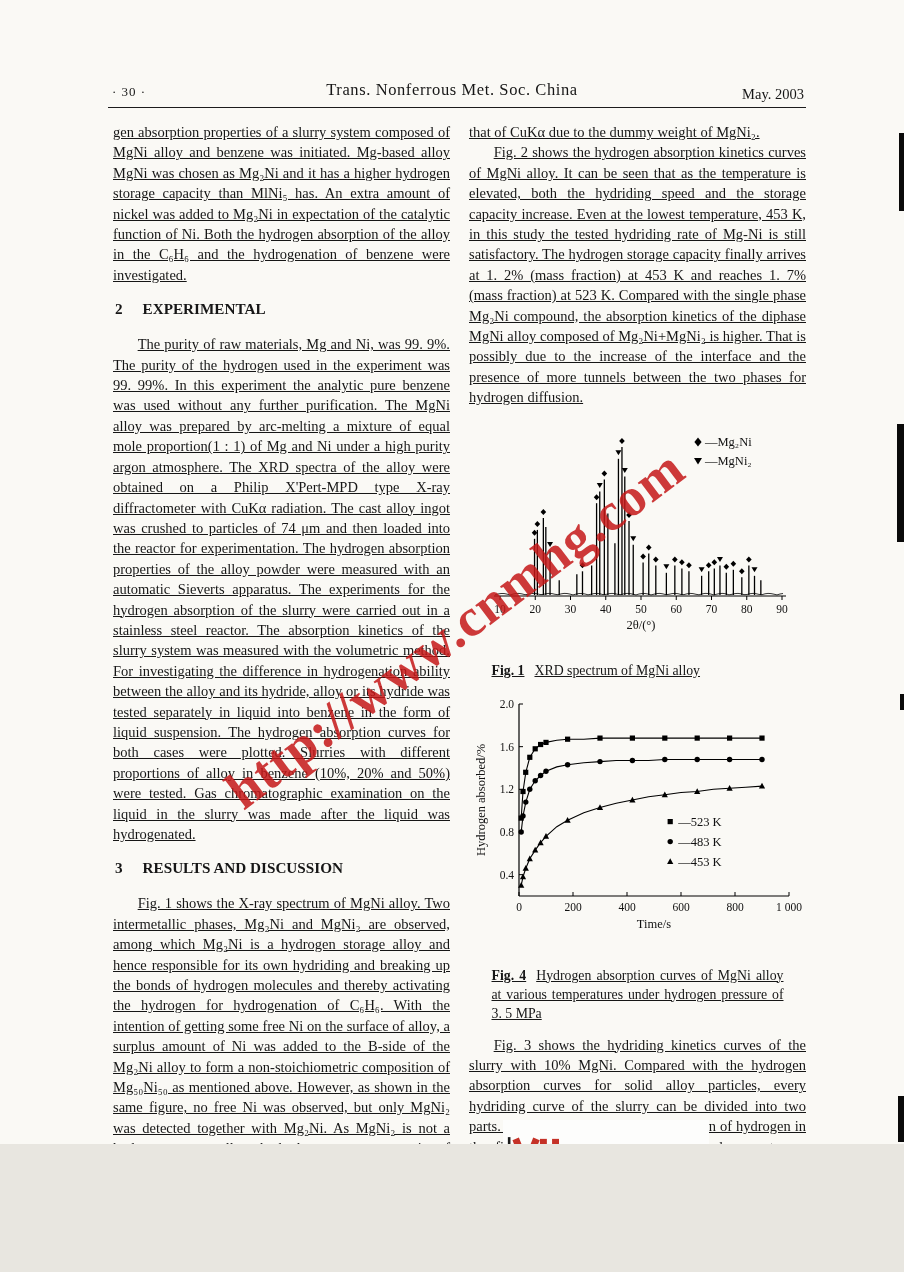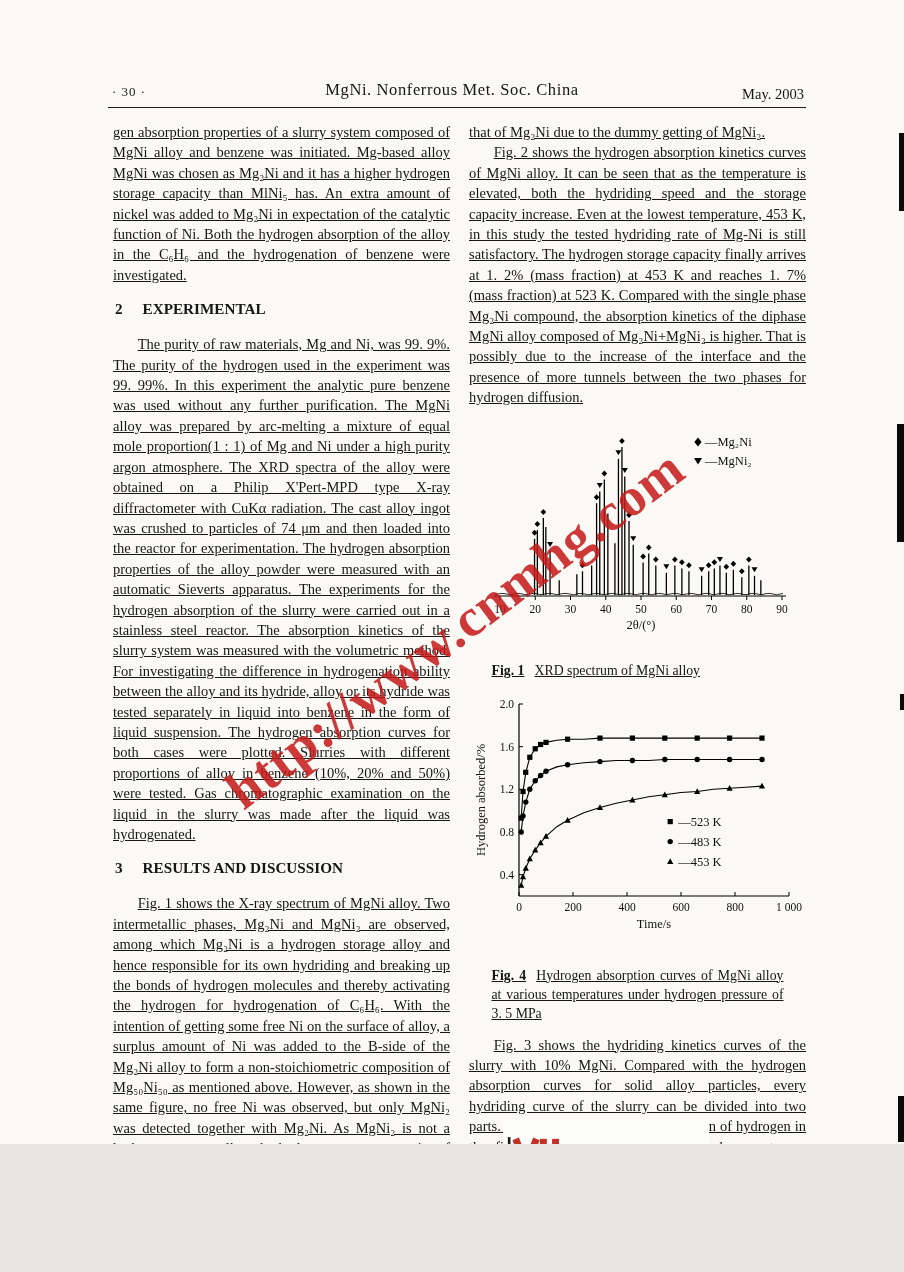--- a/index.html
+++ b/index.html
@@ -36,40 +36,40 @@
   .logo-latin{font-size:15px;letter-spacing:6px;color:#8d9296;margin-top:3px;}
   
   .artifact{position:absolute;background:#0a0a0a;z-index:5;}
 </style>
 </head>
 <body>
 
 <div class="page">
 
   <div class="hdr-pagenum">· 30 ·</div>
-  <div class="hdr-journal">MgNi.  Nonferrous  Met.  Soc.  China</div>
+  <div class="hdr-journal">Trans.  Nonferrous  Met.  Soc.  China</div>
   <div class="hdr-date">May.  2003</div>
   <div class="hdr-rule"></div>
 
   <div class="col col-left">
     <p class="par">gen absorption properties of a slurry system composed of MgNi alloy and benzene was initiated. Mg-based alloy MgNi was chosen as Mg₂Ni and it has a higher hydrogen storage capacity than MlNi₅ has. An extra amount of nickel was added to Mg₂Ni in expectation of the catalytic function of Ni. Both the hydrogen absorption of the alloy in the C₆H₆ and the hydrogenation of benzene were investigated.</p>
     <div class="sec">
       <span>2</span>
       <span>EXPERIMENTAL</span>
     </div>
     <p class="par indent">The purity of raw materials, Mg and Ni, was 99. 9%. The purity of the hydrogen used in the experiment was 99. 99%. In this experiment the analytic pure benzene was used without any further purification. The MgNi alloy was prepared by arc-melting a mixture of equal mole proportion(1 : 1) of Mg and Ni under a high purity argon atmosphere. The XRD spectra of the alloy were obtained on a Philip X'Pert-MPD type X-ray diffractometer with CuKα radiation. The cast alloy ingot was crushed to particles of 74 μm and then loaded into the reactor for experimentation. The hydrogen absorption properties of the alloy powder were measured with an automatic Sieverts apparatus. The experiments for the hydrogen absorption of the slurry were carried out in a stainless steel reactor. The absorption kinetics of the slurry system was measured with the volumetric method. For investigating the difference in hydrogenation ability between the alloy and its hydride, alloy or its hydride was tested separately in liquid into benzene in the form of liquid suspension. The hydrogen absorption curves for both cases were plotted. Slurries with different proportions of alloy in benzene (10%, 20% and 50%) were tested. Gas chromatographic examination on the liquid in the slurry was made after the liquid was hydrogenated.</p>
     <div class="sec">
       <span>3</span>
       <span>RESULTS AND DISCUSSION</span>
     </div>
     <p class="par indent">Fig. 1 shows the X-ray spectrum of MgNi alloy. Two intermetallic phases, Mg₂Ni and MgNi₂ are observed, among which Mg₂Ni is a hydrogen storage alloy and hence responsible for its own hydriding and breaking up the bonds of hydrogen molecules and thereby activating the hydrogen for hydrogenation of C₆H₆. With the intention of getting some free Ni on the surface of alloy, a surplus amount of Ni was added to the B-side of the Mg₂Ni alloy to form a non-stoichiometric composition of Mg₅₀Ni₅₀ as mentioned above. However, as shown in the same figure, no free Ni was observed, but only MgNi₂ was detected together with Mg₂Ni. As MgNi₂ is not a hydrogen storage alloy, the hydrogen storage capacity of MgNi was found lower than</p>
   </div>
 
   <div class="col col-right">
-    <p class="par">that of Mg₂Ni due to the dummy getting of MgNi₂.</p>
+    <p class="par">that of CuKα due to the dummy weight of MgNi₂.</p>
     <p class="par indent">Fig. 2 shows the hydrogen absorption kinetics curves of MgNi alloy. It can be seen that as the temperature is elevated, both the hydriding speed and the storage capacity increase. Even at the lowest temperature, 453 K, in this study the tested hydriding rate of Mg-Ni is still satisfactory. The hydrogen storage capacity finally arrives at 1. 2% (mass fraction) at 453 K and reaches 1. 7% (mass fraction) at 523 K. Compared with the single phase Mg₂Ni compound, the absorption kinetics of the diphase MgNi alloy composed of Mg₂Ni+MgNi₂ is higher. That is possibly due to the increase of the interface and the presence of more tunnels between the two phases for hydrogen diffusion.</p>
 
     <div class="figure">
       <svg id="xrd-svg" width="308" height="232" viewBox="0 0 308 232">
           <polyline points="11,176.8 14,176.0 17,175.5 20,175.5 23,176.1 26,177.0 29,176.1 32,175.5 35,175.4 38,175.9 41,176.7 44,176.3 47,175.6 50,175.4 53,175.7 56,176.5 59,176.5 62,175.7 65,175.4 68,175.6 71,176.3 74,176.7 77,175.9 80,175.4 83,175.5 86,176.1 89,176.9 92,176.1 95,175.5 98,175.5 101,176.0 104,176.8 107,176.2 110,175.6 113,175.4 116,175.8 119,176.6 122,176.4 125,175.7 128,175.4 131,175.7 134,176.4 137,176.6 140,175.8 143,175.4 146,175.6 149,176.2 152,176.9 155,176.0 158,175.5 161,175.5 164,176.0 167,176.9 170,176.2 173,175.5 176,175.4 179,175.9 182,176.7 185,176.3 188,175.6 191,175.4 194,175.7 197,176.5 200,176.6 203,175.8 206,175.4 209,175.6 212,176.3 215,176.8 218,175.9 221,175.4 224,175.5 227,176.1 230,177.0 233,176.1 236,175.5 239,175.4 242,175.9 245,176.8 248,176.3 251,175.6 254,175.4 257,175.8 260,176.6 263,176.5 266,175.7 269,175.4 272,175.7 275,176.4 278,176.7 281,175.8 284,175.4 287,175.6 290,176.2 293,176.9 296,176.0 299,175.5 " fill="none" stroke="#000" stroke-width="0.8"></polyline>
           <line x1="10" y1="178" x2="302" y2="178" stroke="#000" stroke-width="1.1"></line>
           <line x1="16" y1="178" x2="16" y2="182" stroke="#000" stroke-width="1"></line>
           <text x="16" y="195" font-size="11.5" text-anchor="middle">10</text>
           <line x1="51.25" y1="178" x2="51.25" y2="182" stroke="#000" stroke-width="1"></line>
           <text x="51.25" y="195" font-size="11.5" text-anchor="middle">20</text>

